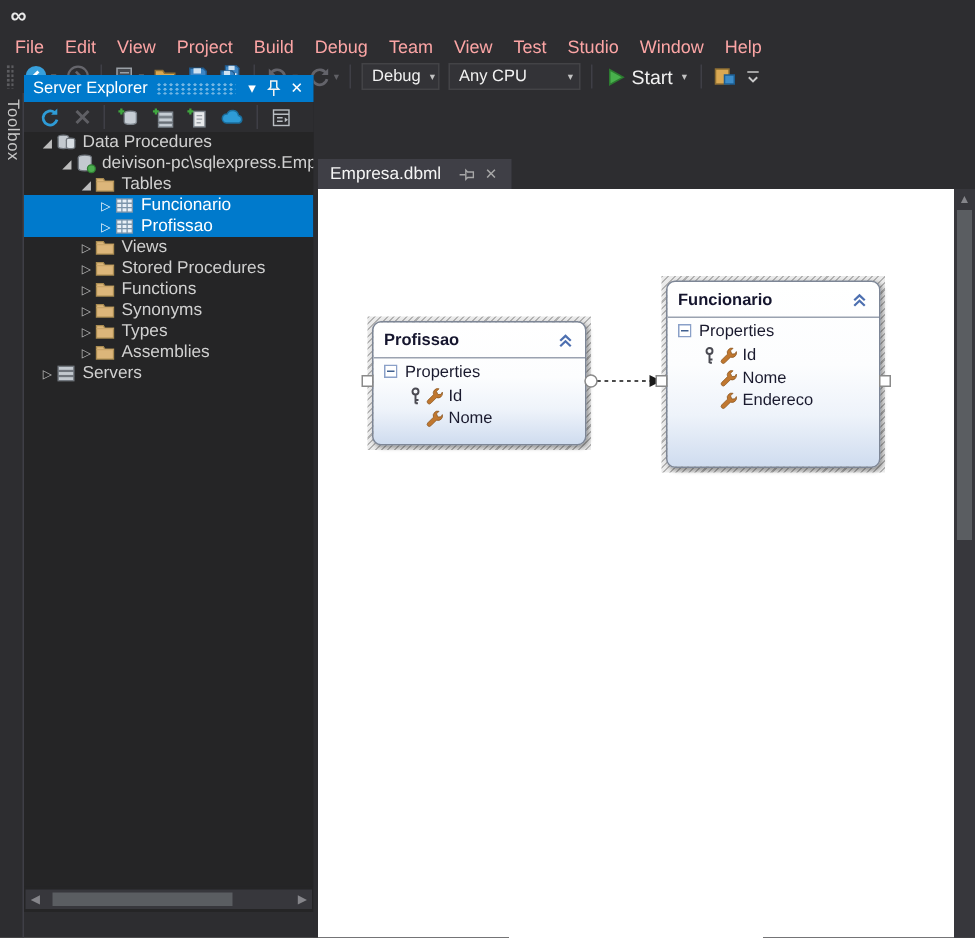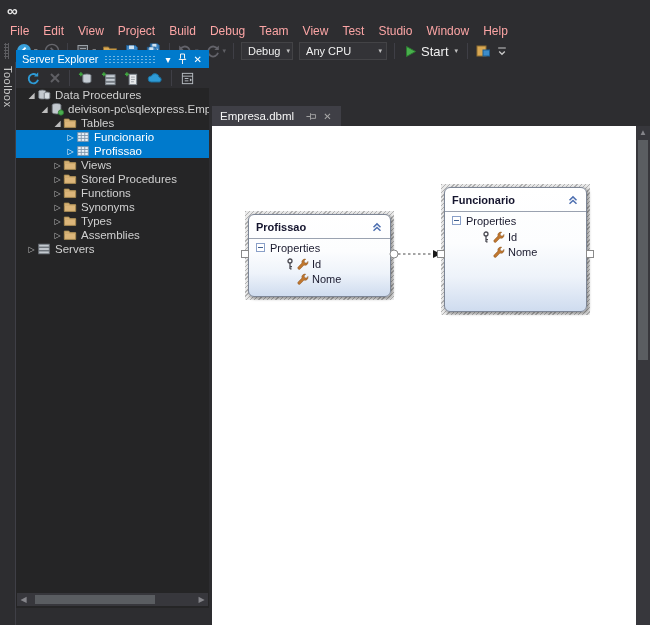--- a/index.html
+++ b/index.html
@@ -68,21 +68,21 @@
   .hs-thumb{position:absolute;left:17px;top:2px;width:135px;height:9px;background:#5a5d61;}
 
   
   .adorner{position:absolute;padding:3px;background:repeating-linear-gradient(135deg,#b3b3b3 0 1px,#ebebeb 1px 3px);}
   .entity{width:100%;height:100%;background:linear-gradient(180deg,#ffffff 0%,#fcfdfe 45%,#eef3fa 72%,#cfdcef 100%);border:1px solid #7d8696;border-radius:6px;box-shadow:1.5px 1.5px 3px rgba(0,0,0,.35);display:flex;flex-direction:column;overflow:hidden;}
   .entity-header{height:24px;display:flex;align-items:center;padding:0 7px;border-bottom:1px solid #9aa2b0;}
   .entity-name{font-size:11px;font-weight:bold;color:#15152e;}
   .entity-collapse{margin-left:auto;display:flex;align-items:center;}
   .entity-section{display:flex;align-items:center;height:17px;padding-left:7px;font-size:11px;color:#1a1a2e;}
   .entity-section .sec-ico{display:flex;align-items:center;margin-right:5px;}
-  .prop-row{display:flex;align-items:center;height:15px;padding-left:36px;font-size:11px;color:#1a1a2e;text-align:center;}
+  .prop-row{display:flex;align-items:center;height:15px;padding-left:23px;font-size:11px;color:#1a1a2e;text-align:center;}
   .prop-key{width:12px;display:flex;align-items:center;}
   .prop-wrench{width:15px;display:flex;align-items:center;}
   .overlay{position:absolute;left:0;top:0;pointer-events:none;}
 </style>
 </head>
 <body>
 
 <div class="window">
 
   <div class="titlebar">
@@ -540,20 +540,29 @@
             </div>
             <div class="prop-row">
               <span class="prop-key"></span>
               <span class="prop-wrench">
                 <svg width="12" height="12" viewBox="0 0 12 12">
                   <path d="M10.9 3.4A3 3 0 0 1 7 7.1L3.2 10.9a1.3 1.3 0 1 1-2-2L5 5.1A3 3 0 0 1 8.7 1.2L7 2.9l.9 2.1 2.1-.1z" fill="#C0772F" stroke="#8a5520" stroke-width="0.5"></path>
                 </svg>
               </span>
               <span>Nome</span>
             </div>
+            <div class="prop-row">
+              <span class="prop-key"></span>
+              <span class="prop-wrench">
+                <svg width="12" height="12" viewBox="0 0 12 12">
+                  <path d="M10.9 3.4A3 3 0 0 1 7 7.1L3.2 10.9a1.3 1.3 0 1 1-2-2L5 5.1A3 3 0 0 1 8.7 1.2L7 2.9l.9 2.1 2.1-.1z" fill="#C0772F" stroke="#8a5520" stroke-width="0.5"></path>
+                </svg>
+              </span>
+              <span>Endereco</span>
+            </div>
           </div>
         </div>
         <svg class="overlay" id="overlay" width="424" height="525">
           <line x1="186" y1="128" x2="222" y2="128" stroke="#4a4a4a" stroke-width="1.2" stroke-dasharray="2.5,2.5"></line>
           <path d="M221 124 L229 128 L221 132 Z" fill="#1a1a1a"></path>
           <circle cx="182" cy="128" r="4" fill="#ffffff" stroke="#8a8a8a"></circle>
           <rect x="29.5" y="124.5" width="7" height="7" fill="#ffffff" stroke="#8a8a8a"></rect>
           <rect x="225.5" y="124.5" width="7" height="7" fill="#ffffff" stroke="#8a8a8a"></rect>
           <rect x="374.5" y="124.5" width="7" height="7" fill="#ffffff" stroke="#8a8a8a"></rect>
         </svg>

